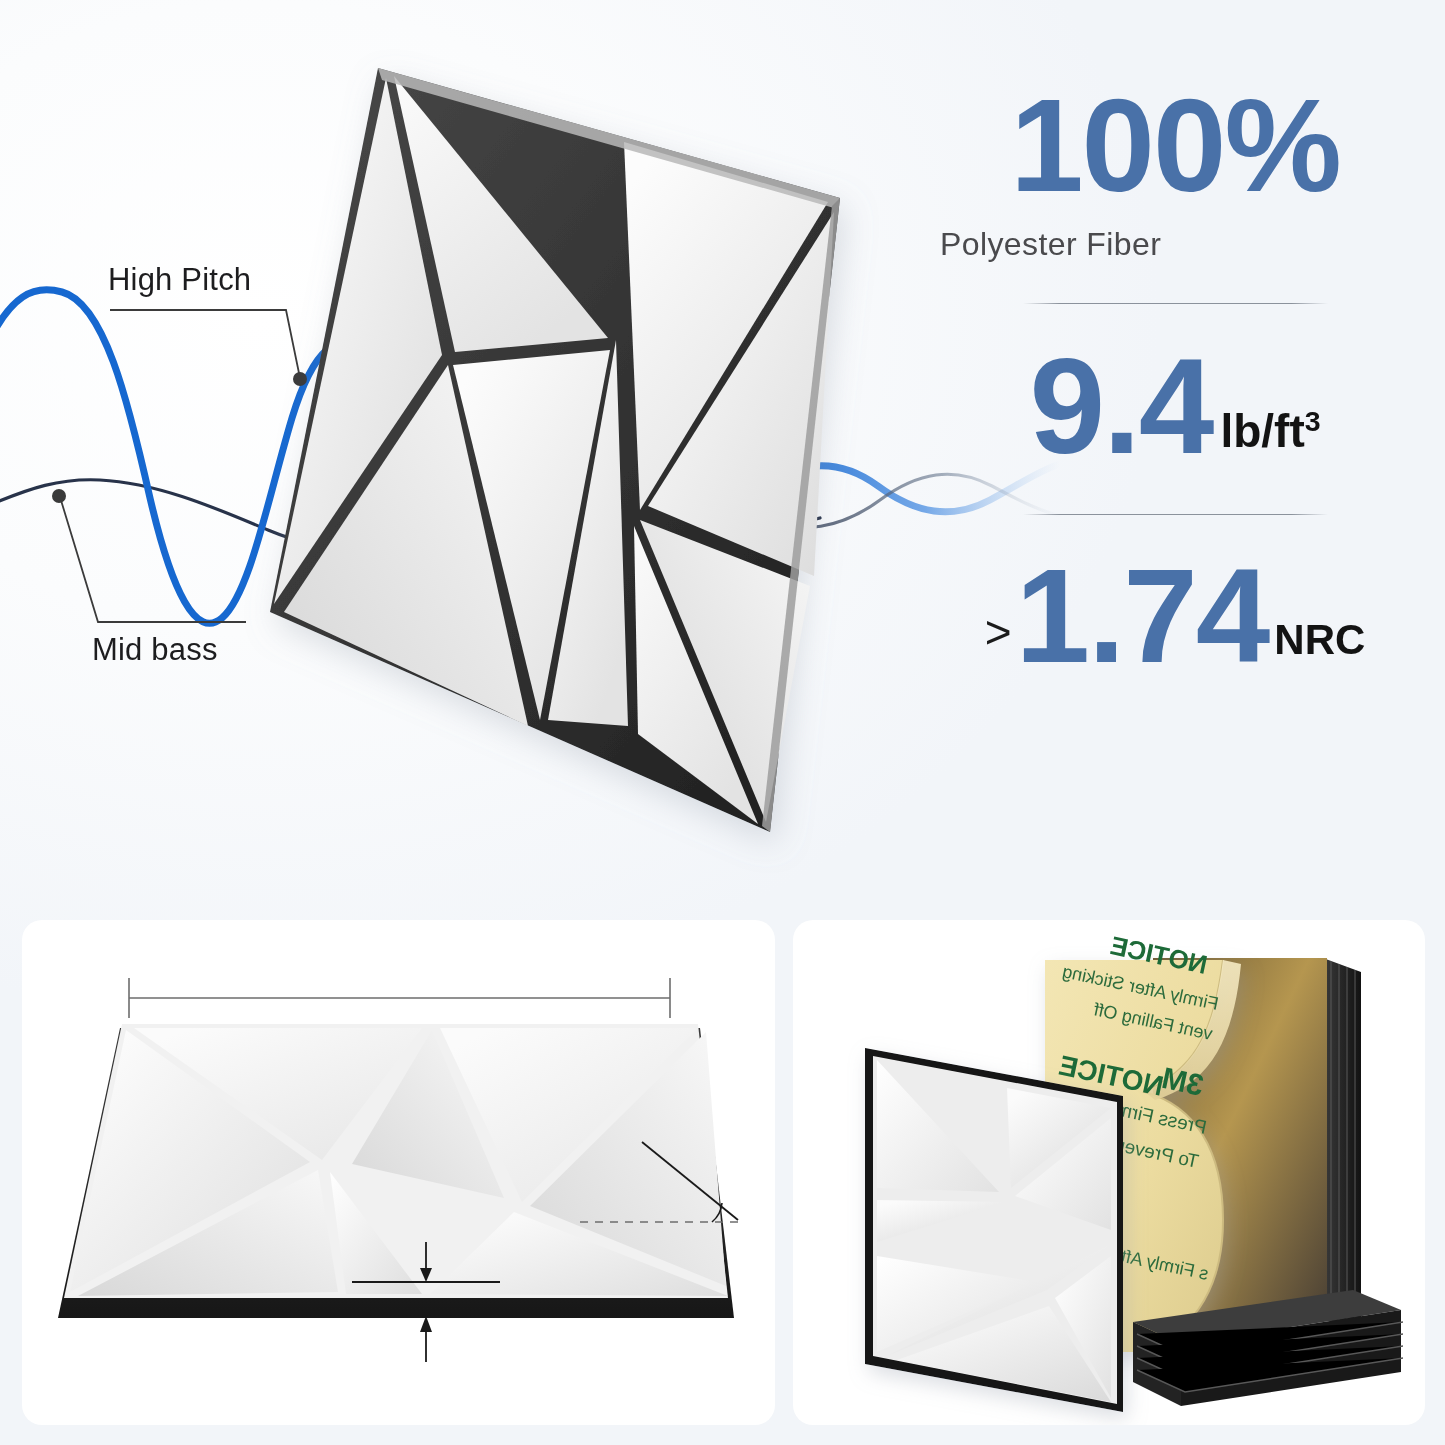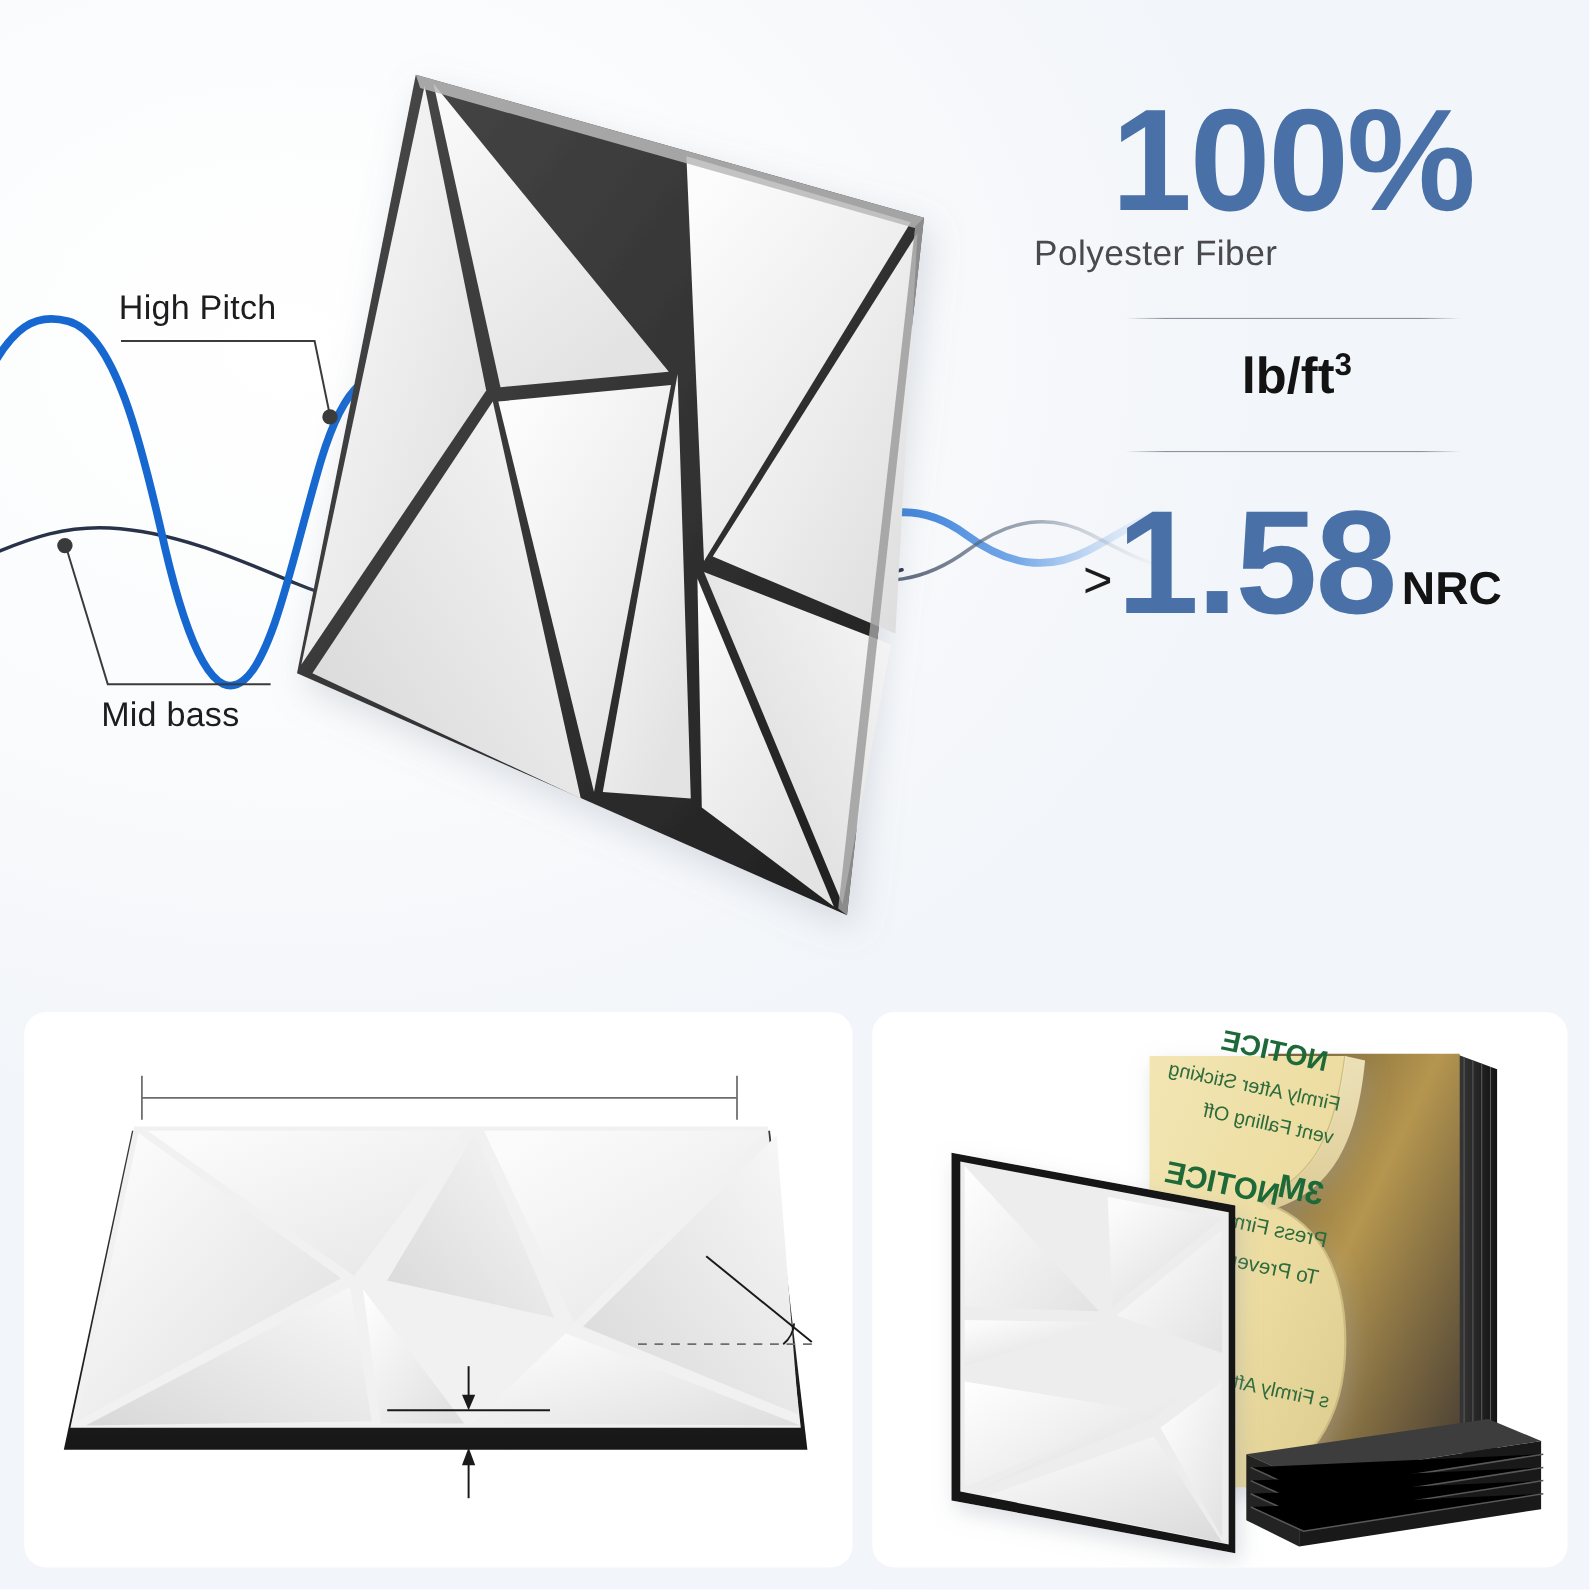--- a/index.html
+++ b/index.html
@@ -64,20 +64,21 @@
   }
   .unit{
     color:#131313;
     font-weight:700;
     letter-spacing:0px;
   }
   .stat-caption{
     color:#4a4a4d;
     font-size:32px;
     letter-spacing:.4px;
+    margin-top:14px;
   }
   #stat1 .big{font-size:132px;}
   #stat2 .big{font-size:136px;}
   #stat2 .unit{font-size:46px;margin-left:8px;position:relative;top:-6px;}
   #stat3 .big{font-size:134px;}
   #stat3 .unit{font-size:42px;margin-left:6px;position:relative;top:-8px;}
   .sup{font-size:.62em;vertical-align:super;}
   .divider{
     height:1px;width:305px;margin:40px auto 34px auto;
     background:linear-gradient(90deg,rgba(130,140,155,0) 0%,#8b929c 12%,#8b929c 88%,rgba(130,140,155,0) 100%);
@@ -209,30 +210,31 @@
       <div class="stat-figure">
         <span class="big">100%</span>
       </div>
       <div class="stat-caption">Polyester Fiber</div>
     </div>
 
     <div class="divider"></div>
 
     <div class="stat" id="stat2">
       <div class="stat-figure">
+        <span class="big">9.4</span>
         <span class="unit"><span>lb/ft</span><span class="sup">3</span></span>
       </div>
     </div>
 
     <div class="divider"></div>
 
     <div class="stat" id="stat3">
       <div class="stat-figure">
         <span class="gt">&gt;</span>
-        <span class="big">1.58</span>
+        <span class="big">1.74</span>
         <span class="unit">NRC</span>
       </div>
     </div>
   </div>
 
   <div class="card" id="card-dim">
     <svg width="753" height="505" viewBox="0 0 753 505">
       <defs>
         <linearGradient id="dA" x1="0" y1="0" x2="1" y2="1">
             <stop offset="0%" stop-color="#ffffff"></stop>

